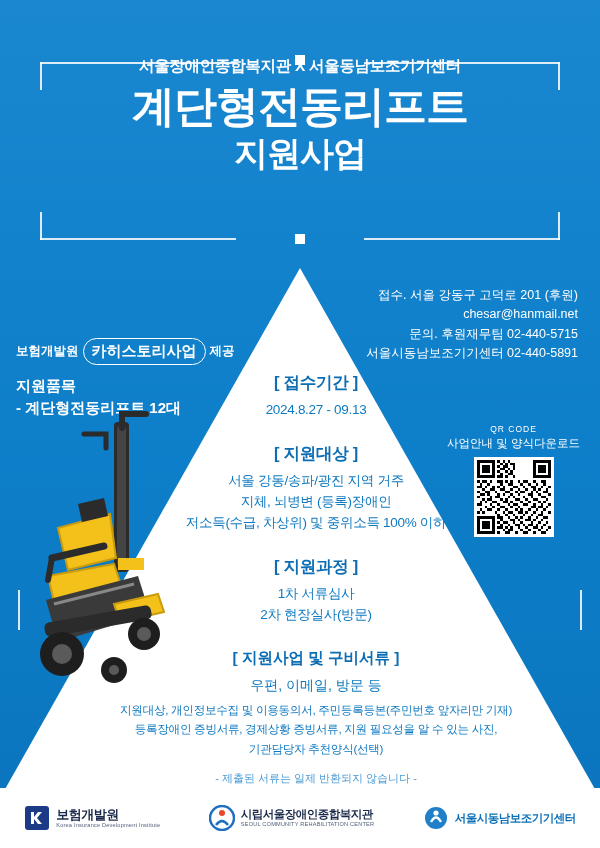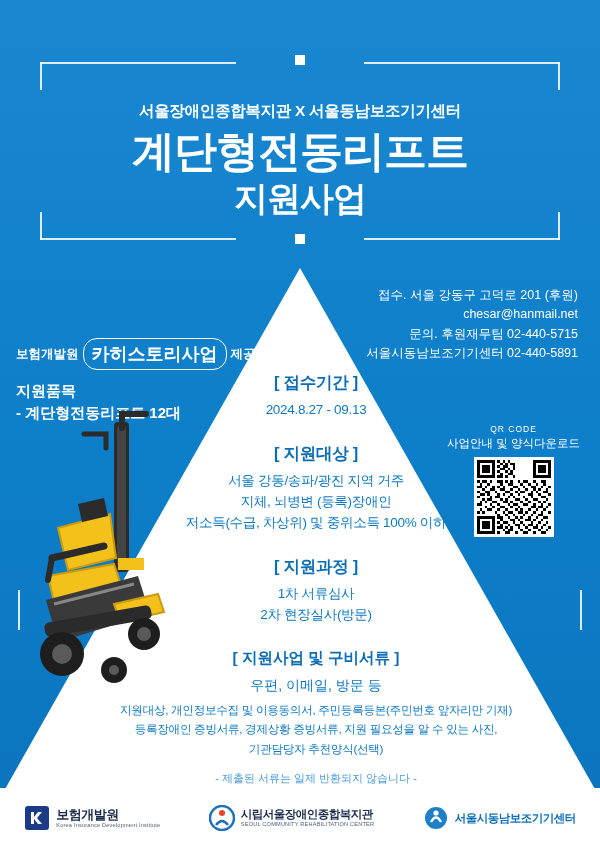--- a/index.html
+++ b/index.html
@@ -16,21 +16,21 @@
     left:0;top:0;width:600px;height:848px;
     background:linear-gradient(180deg,#1a87d0 0%, #0d7ec9 55%, #0b74bd 100%);
   }
 
   
   .frame-line{position:absolute;background:rgba(255,255,255,.85);}
   .tick{position:absolute;background:#ffffff;}
 
   
   .header{
-    position:absolute;left:0;right:0;top:56px;text-align:center;margin-top:45px;
+    position:absolute;left:0;right:0;top:56px;text-align:center;
   }
   .subtitle{
     font-size:15.5px;font-weight:bold;letter-spacing:-0.3px;
     margin:0 0 6px 0;
   }
   .title1{
     font-size:43px;font-weight:bold;letter-spacing:-1px;line-height:1.08;
     margin:0;
   }
   .title2{
@@ -56,21 +56,21 @@
     z-index:5;
   }
 
   
   .leftinfo{
     position:absolute;left:16px;top:338px;z-index:5;color:#ffffff;
   }
   .kh-row{display:flex;align-items:center;gap:4px;font-size:12.5px;font-weight:bold;}
   .kh-pill{
     border:1.6px solid #ffffff;border-radius:14px;padding:3px 8px;
-    font-size:18px;font-weight:bold;white-space:nowrap;
+    font-size:15px;font-weight:bold;white-space:nowrap;
   }
   .leftinfo .l1{font-size:15px;font-weight:bold;margin-top:12px;}
   .leftinfo .l2{font-size:15px;font-weight:bold;margin-top:3px;}
 
   
   .qrblock{position:absolute;right:20px;top:424px;text-align:center;z-index:6;}
   .qr-label{font-size:8.5px;letter-spacing:1px;color:#ffffff;margin-bottom:2px;}
   .qr-cap{font-size:11.5px;color:#ffffff;margin-bottom:6px;font-weight:normal;}
   .qr-img{width:74px;height:74px;background:#ffffff;padding:3px;margin:0 auto;display:block;}
 

